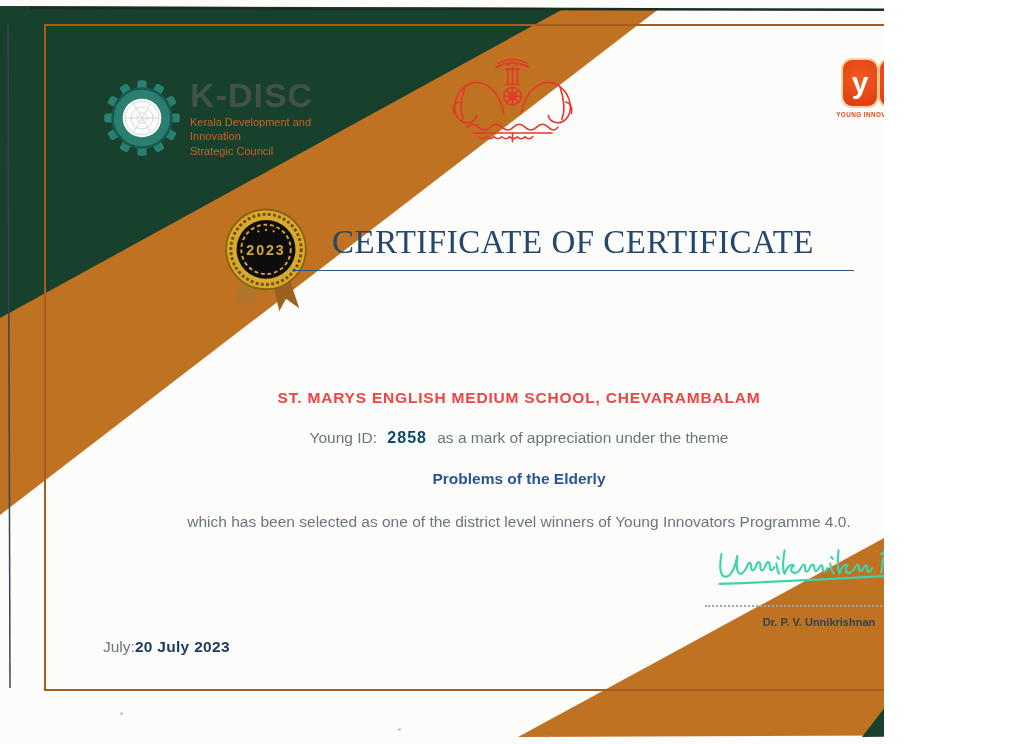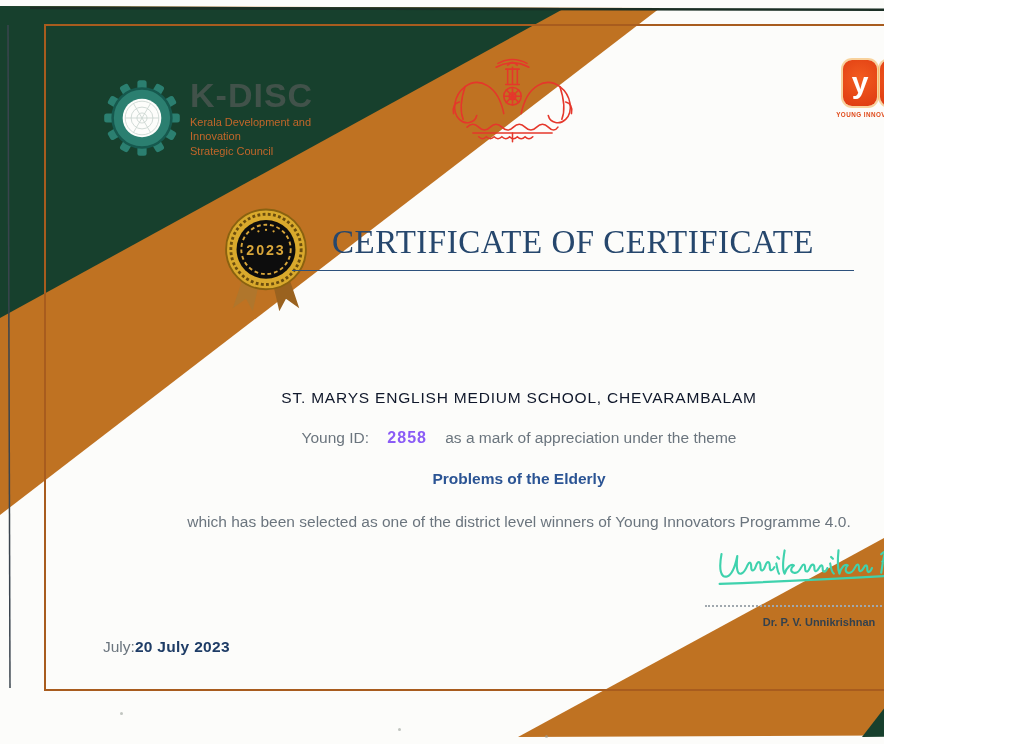--- a/index.html
+++ b/index.html
@@ -27,26 +27,26 @@
 
   
   .medal{position:absolute;left:213px;top:200px;width:106px;height:114px;}
   .cert-title{position:absolute;left:292px;top:224px;width:562px;text-align:center;
               font-family:"Liberation Serif",serif;font-size:33px;letter-spacing:.5px;color:#26476d;
               padding-bottom:9px;border-bottom:1.5px solid #2d517c;white-space:nowrap;}
 
   
   .line{position:absolute;left:14px;width:1010px;text-align:center;color:#6b757e;font-size:15.5px;}
   .l-awarded{top:345px;}
-  .l-school{top:389px;font-weight:400;color:#0f172a;letter-spacing:.8px;}
+  .l-school{top:389px;font-weight:700;color:#ef4444;letter-spacing:.8px;}
   .l-idea{top:429px;}
   .l-theme{top:470px;font-weight:bold;color:#2b5494;text-align:center;}
   .l-select{top:513px;}
   .bold-navy{font-weight:bold;color:#1d3a63;font-size:17px;}
-  .idea-id{font-weight:bold;color:#8b5cf6;font-size:16px;letter-spacing:1px;margin:0 14px;}
+  .idea-id{font-weight:bold;color:#0c4a6e;font-size:16px;letter-spacing:1px;margin:0 6px;}
 
   
   .sig-block{position:absolute;left:705px;top:543px;width:228px;text-align:center;}
   .sig-svg{width:224px;height:52px;}
   .dotline{margin-top:6px;border-top:2px dotted #a0a8ae;height:0;}
   .signer-name{margin-top:9px;font-weight:bold;font-size:11px;color:#33414d;}
   .signer-title{margin-top:3px;font-size:14px;color:#8f989e;}
 
   .date-line{position:absolute;left:103px;top:638px;font-size:15.5px;color:#6b757e;}
   .date-value{font-weight:bold;color:#1e3c66;letter-spacing:.3px;}

